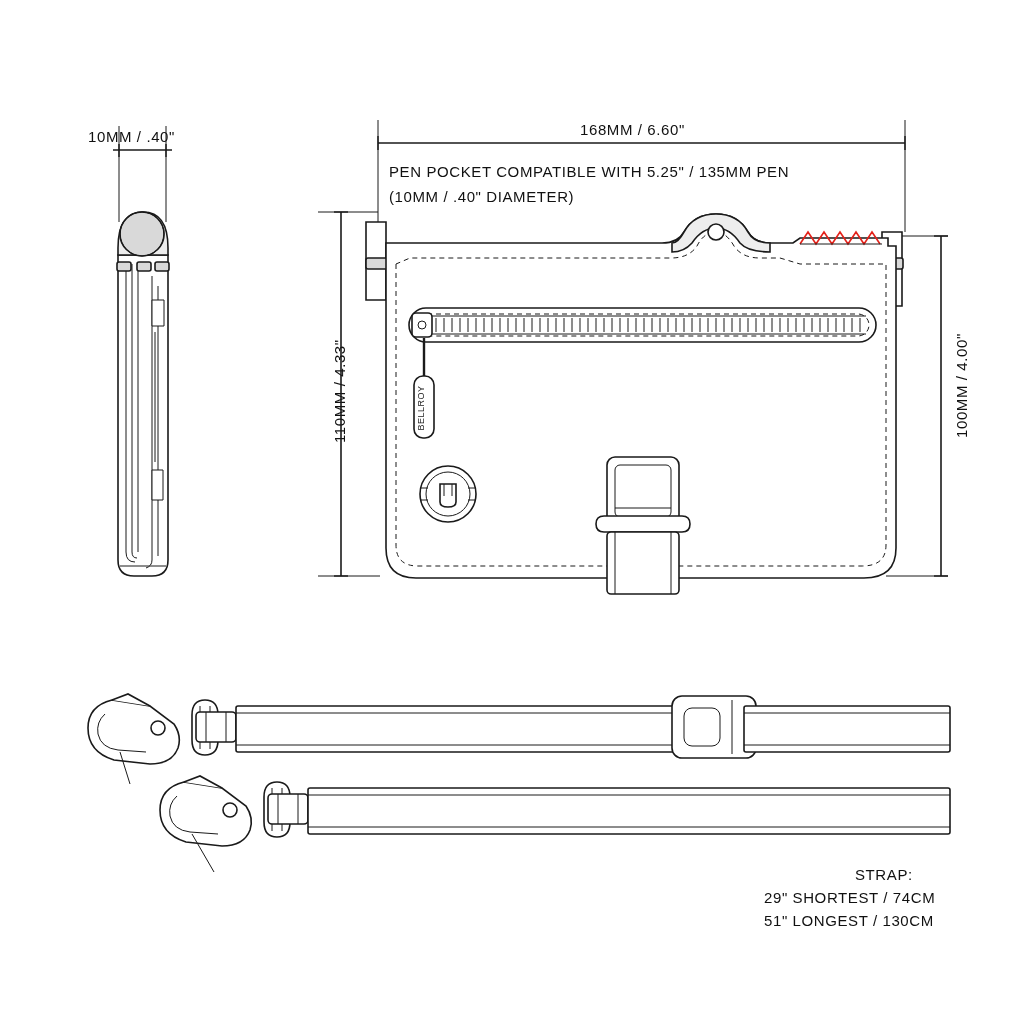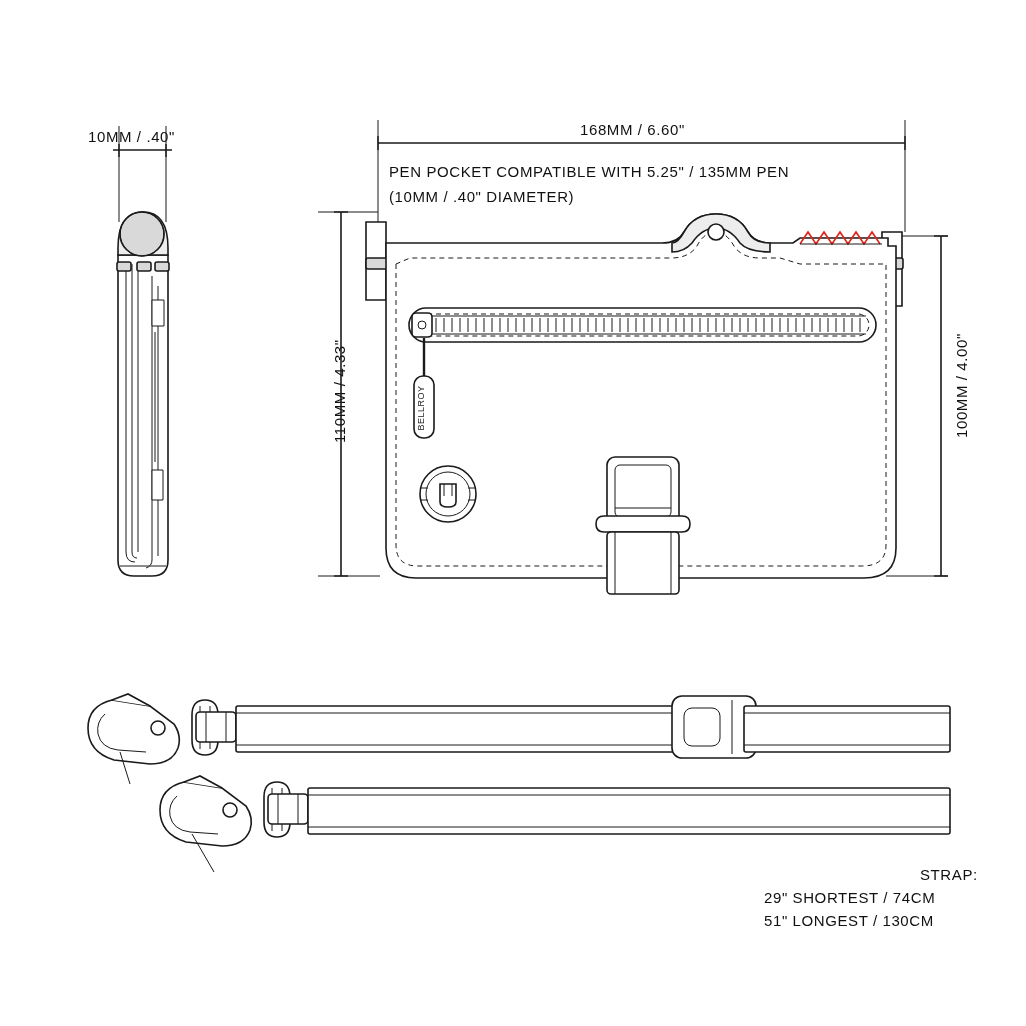--- a/index.html
+++ b/index.html
@@ -58,21 +58,21 @@
 
   <div class="lbl" style="left:580px; top:121px;">168MM / 6.60"</div>
 
   <div class="lbl" style="left:389px; top:163px;">PEN POCKET COMPATIBLE WITH 5.25" / 135MM PEN</div>
   <div class="lbl" style="left:389px; top:188px;">(10MM / .40" DIAMETER)</div>
 
   <div class="lbl vert-left" style="left:331px; top:443px;">110MM / 4.33"</div>
 
   <div class="lbl vert-right" style="left:953px; top:438px;">100MM / 4.00"</div>
 
-  <div class="lbl" style="left:920px; top:866px;">STRAP:</div>
+  <div class="lbl" style="left:855px; top:866px;">STRAP:</div>
   <div class="lbl" style="left:764px; top:889px;">29" SHORTEST / 74CM</div>
   <div class="lbl" style="left:764px; top:912px;">51" LONGEST / 130CM</div>
 
   <svg width="1026" height="1026" viewBox="0 0 1026 1026">
 
     <g>
       <line class="ln thin" x1="119" y1="126" x2="119" y2="222"></line>
       <line class="ln thin" x1="166" y1="126" x2="166" y2="222"></line>
       <line class="ln med" x1="113" y1="150" x2="172" y2="150"></line>
       <line class="tick" x1="119" y1="144" x2="119" y2="157"></line>

